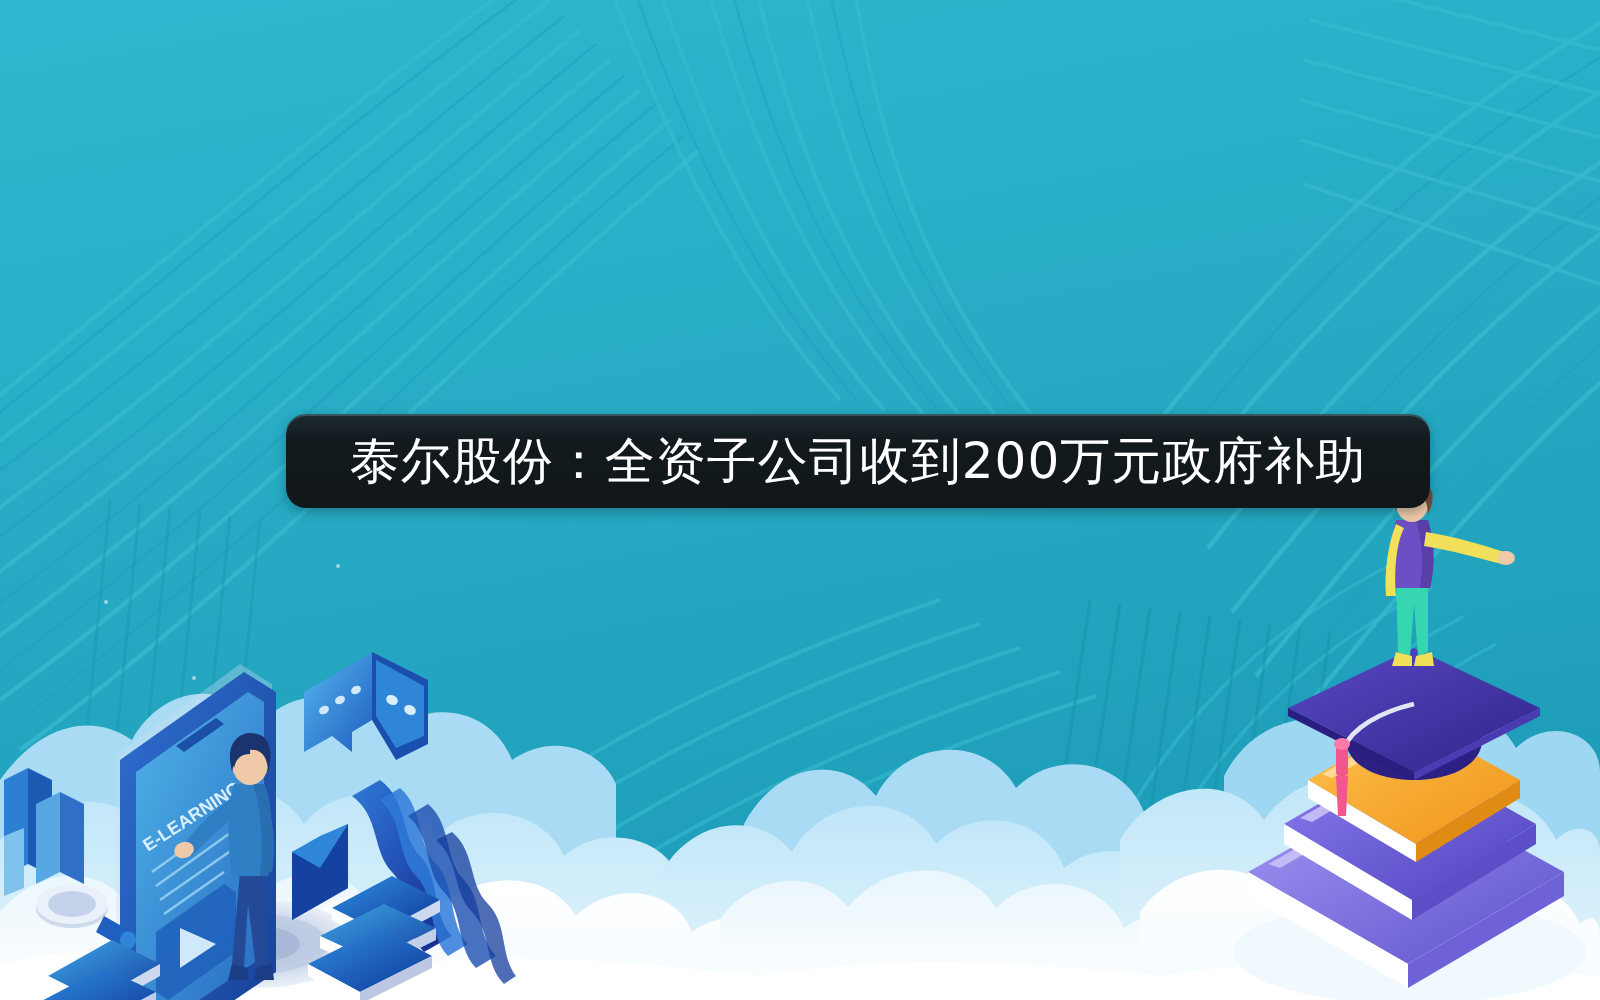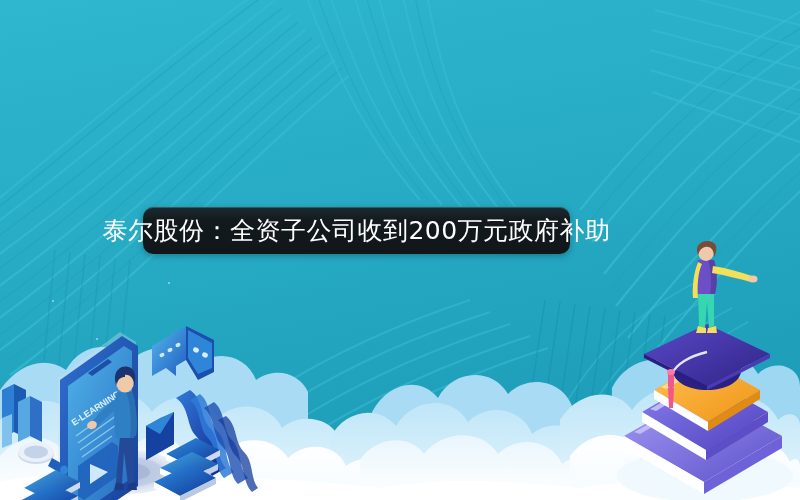--- a/index.html
+++ b/index.html
@@ -55,21 +55,21 @@
     bottom: 0;
     width: 190px;
     height: 260px;
   }
 
   
   .title-plate {
     position: absolute;
     left: 143px;
     top: 207px;
-    width: 427px;
+    width: 572px;
     height: 47px;
     border-radius: 10px;
     background: linear-gradient(180deg, #1d2b31 0%, #131a1e 28%, #10161a 100%);
     box-shadow: 0 2px 6px rgba(0, 40, 50, 0.35),
                 inset 0 1px 0 rgba(120, 190, 205, 0.30);
     display: flex;
     align-items: center;
     justify-content: center;
     box-sizing: border-box;
     padding: 0 14px;

